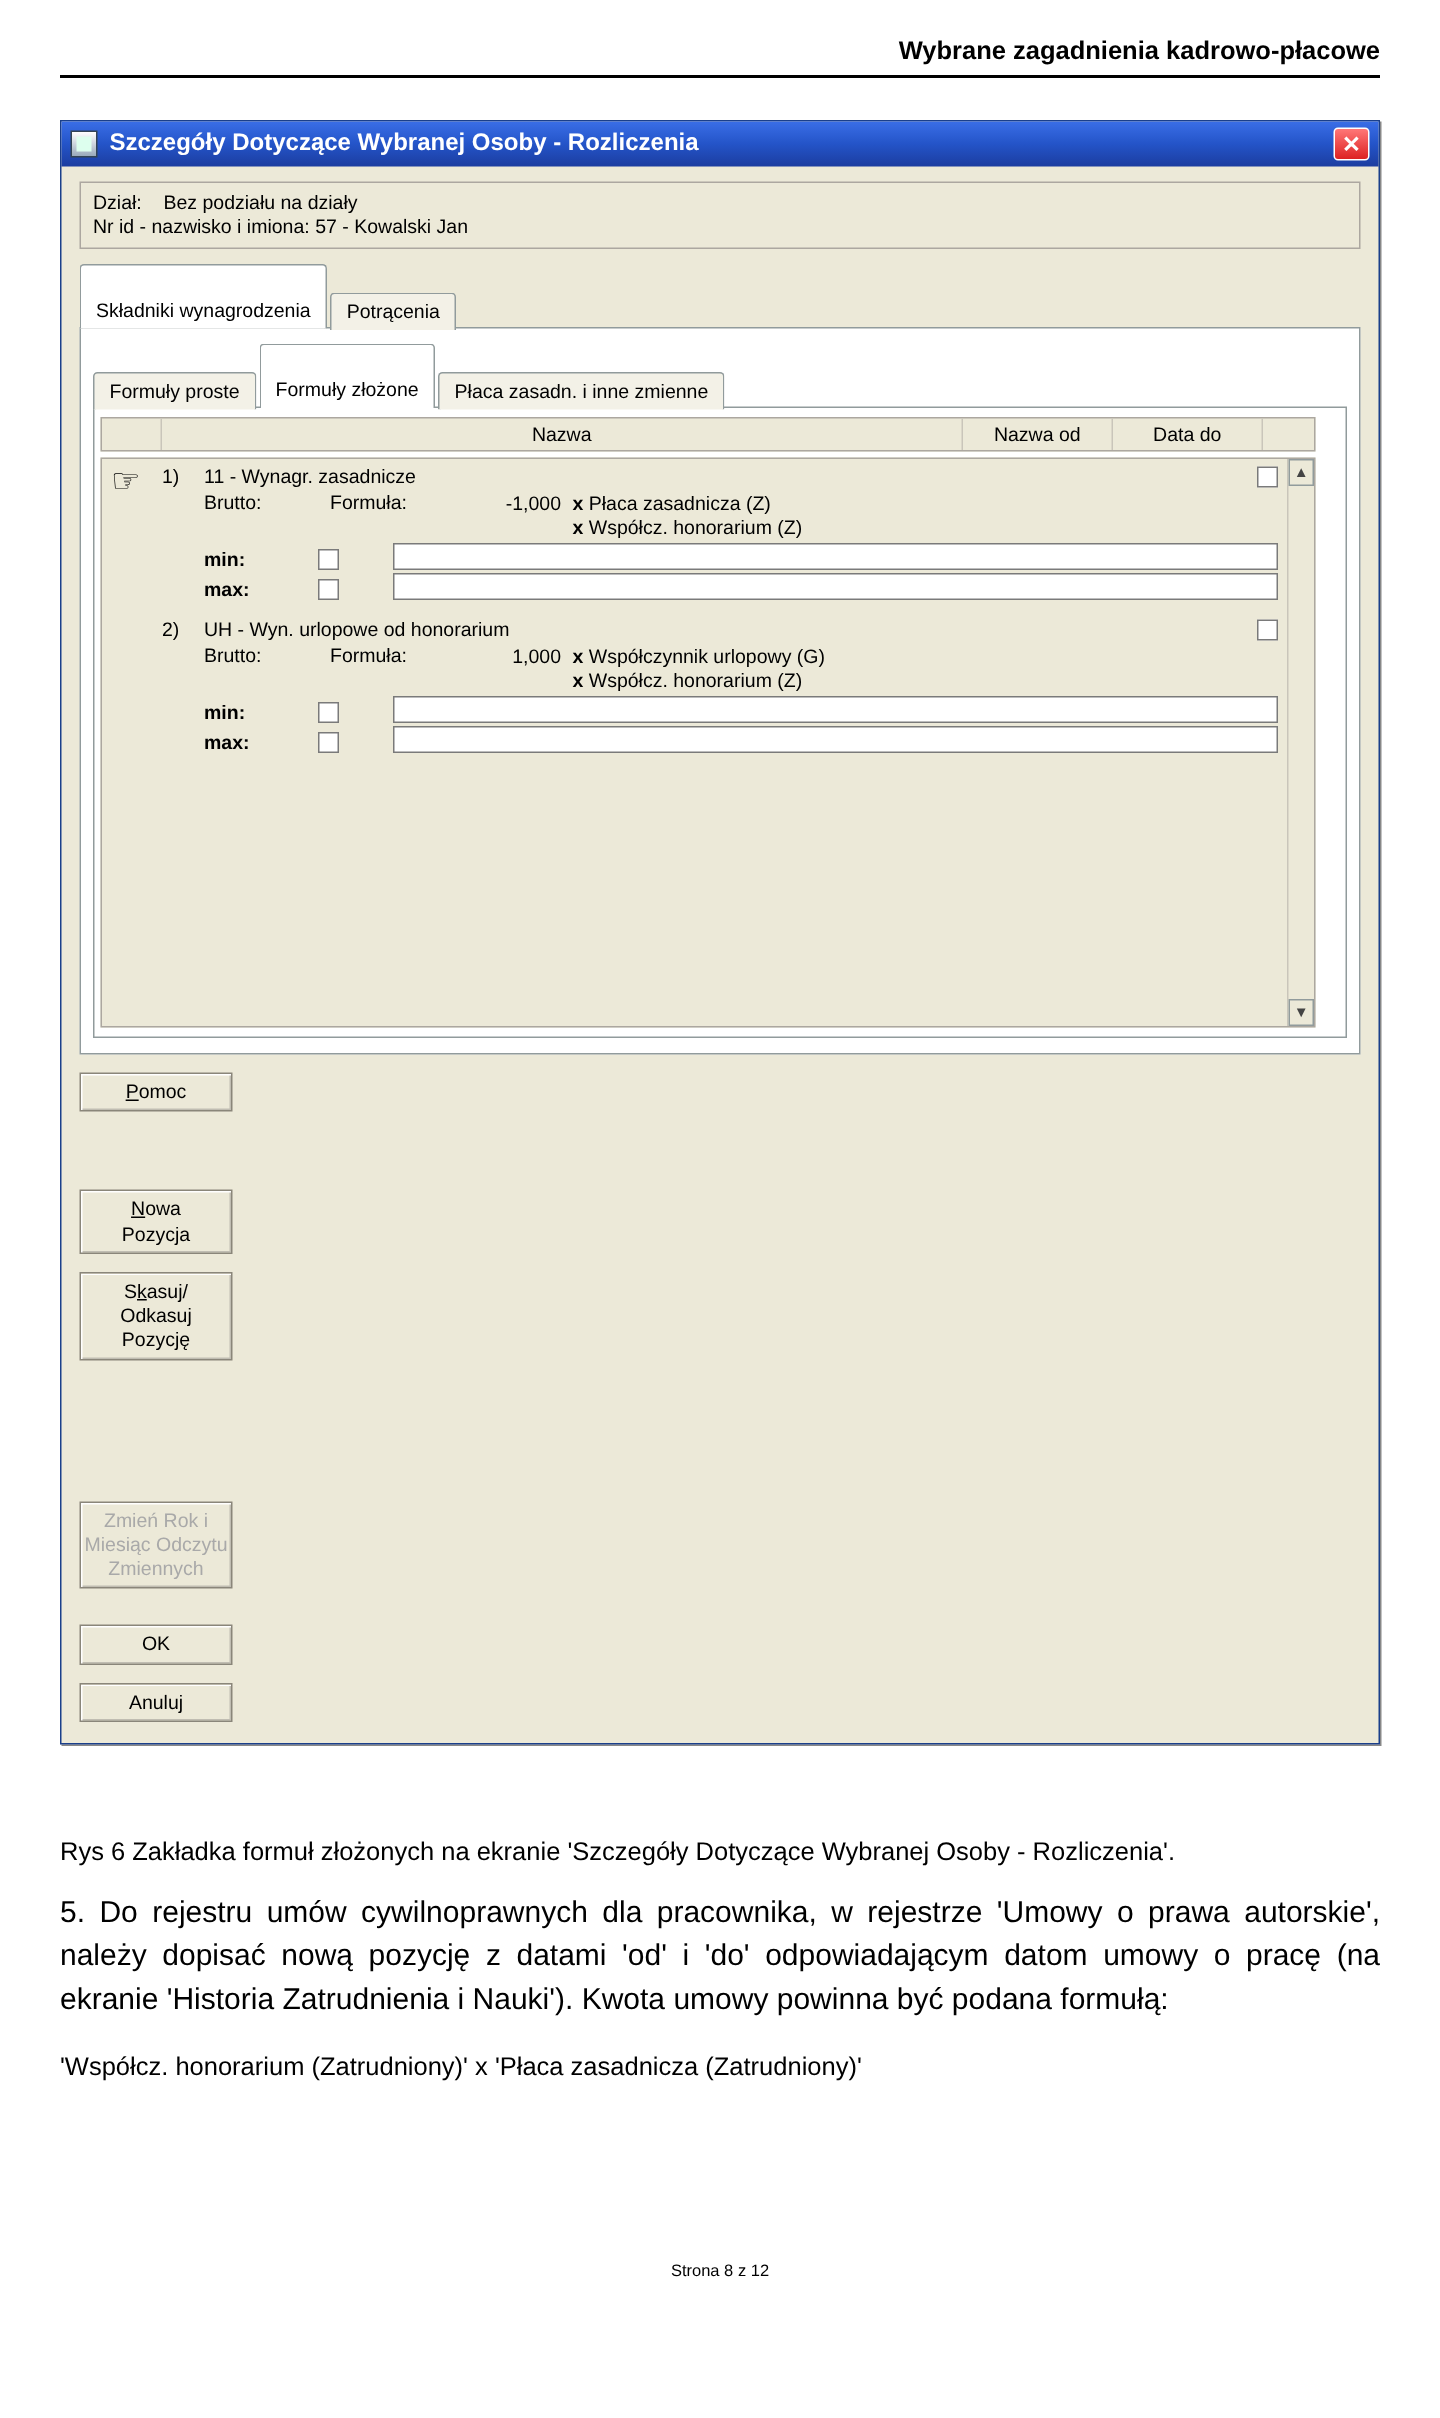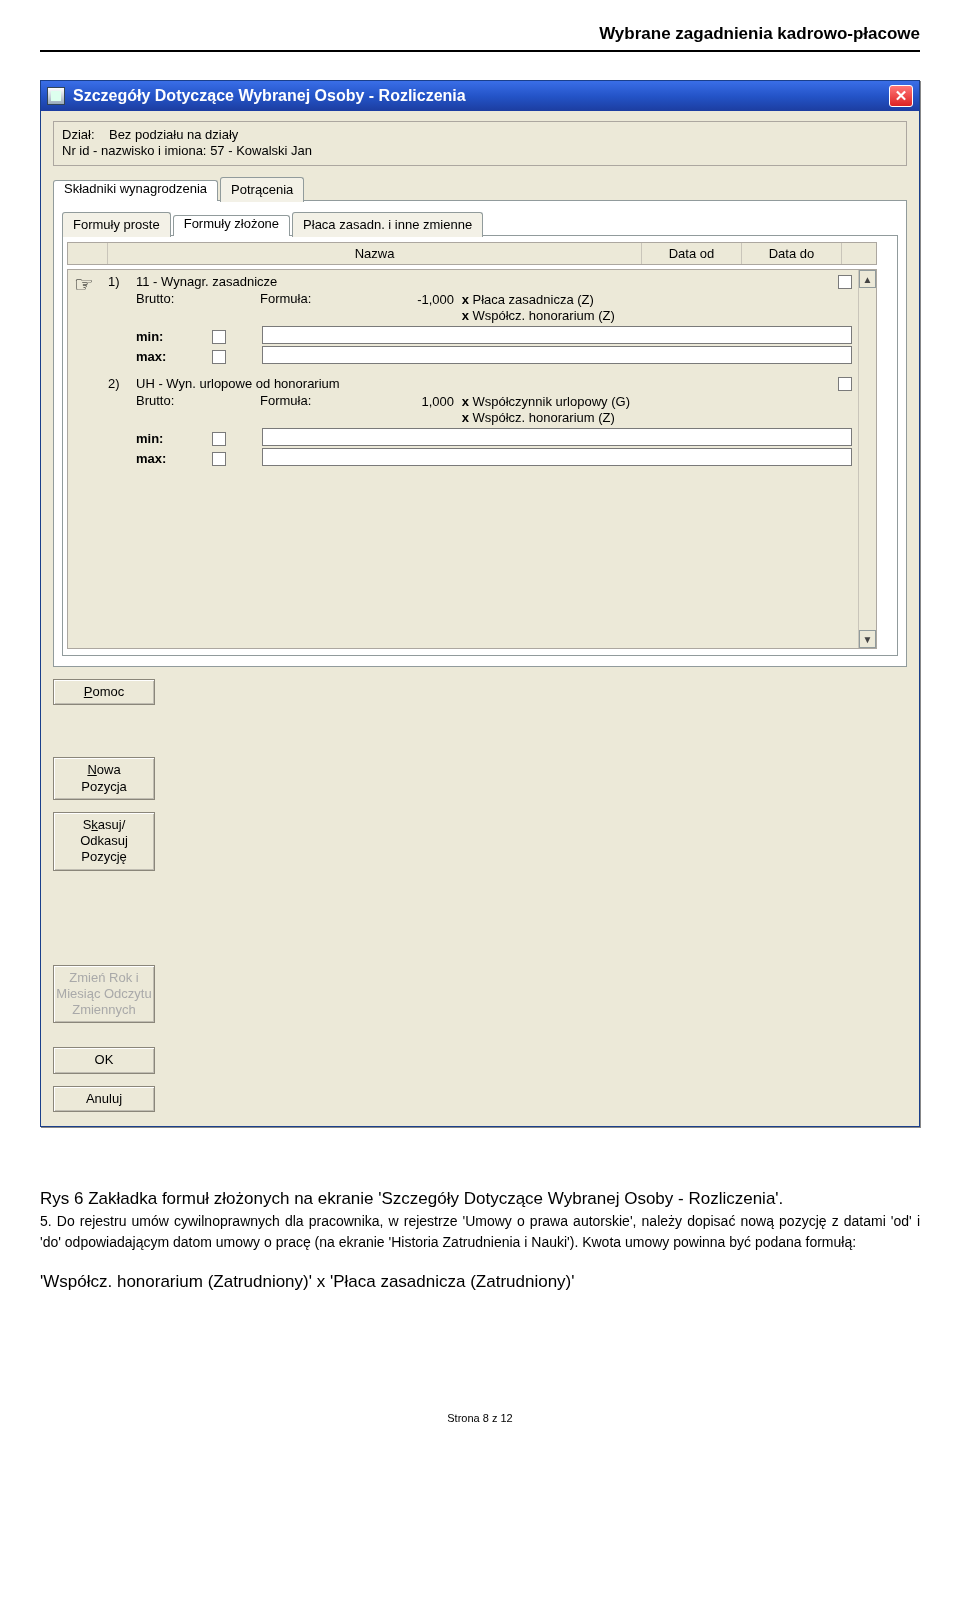--- a/index.html
+++ b/index.html
@@ -115,21 +115,21 @@
     font-size: 13px;
     margin-right: 2px;
     border-radius: 3px 3px 0 0;
     position: relative;
     top: 1px;
     cursor: default;
   }
   .tab.active {
     background: #fff;
     top: 0;
-    padding-top: 0;
+    padding-top: 22px;
     z-index: 2;
   }
   .tab-panel {
     border: 1px solid #919b9c;
     background: #fff;
     padding: 10px 8px 10px 8px;
   }
   .inner-panel {
     border: 1px solid #919b9c;
     background: #fff;
@@ -197,21 +197,20 @@
   .chk {
     width: 14px; height: 14px;
     background: #fff;
     border: 1px solid #7a7a7a;
     display: inline-block;
     margin-left: 8px;
   }
   .subrow {
     display: flex;
     margin: 2px 0 2px 28px;
-    gap: 40px;
   }
   .subrow .lab { width: 84px; }
   .subrow .lab2 { width: 84px; }
   .subrow .content { flex: 1; }
   .formula-line { margin: 1px 0 1px 0; }
   .formula-line .num { display:inline-block; width: 70px; text-align: right; margin-right: 4px;}
   .formula-line .x { font-weight: bold; }
   .minmax-row {
     display: flex; align-items: flex-end; margin: 2px 0 2px 28px; gap: 28px;
   }
@@ -230,22 +229,22 @@
   }
   .item-sep { height: 8px; }
 
   
   .caption {
     font-size: 17px;
     margin-top: 60px;
     line-height: 1.45;
   }
   .para {
-    font-size: 14px;
-    margin-top: 0;
+    font-size: 20px;
+    margin-top: 14px;
     line-height: 1.45;
     text-align: justify;
   }
   .mono-like {
     font-size: 17px;
     margin-top: 20px;
   }
   .page-num {
     text-align: center;
     font-size: 11px;
@@ -289,21 +288,21 @@
           <div class="tabs-row">
             <div class="tab">Formuły proste</div>
             <div class="tab active">Formuły złożone</div>
             <div class="tab">Płaca zasadn. i inne zmienne</div>
           </div>
           <div class="inner-panel">
 
             <div class="cols-header">
               <div class="col col-pointer"></div>
               <div class="col col-nazwa">Nazwa</div>
-              <div class="col col-od">Data od</div>
+              <div class="col col-od">Nazwa od</div>
               <div class="col col-do">Data do</div>
               <div class="col col-chk"></div>
             </div>
 
             <div class="list-area">
               <div class="scrollbar">
                 <div class="scroll-btn top">▲</div>
                 <div class="scroll-btn bottom">▼</div>
               </div>
               <div class="items">

